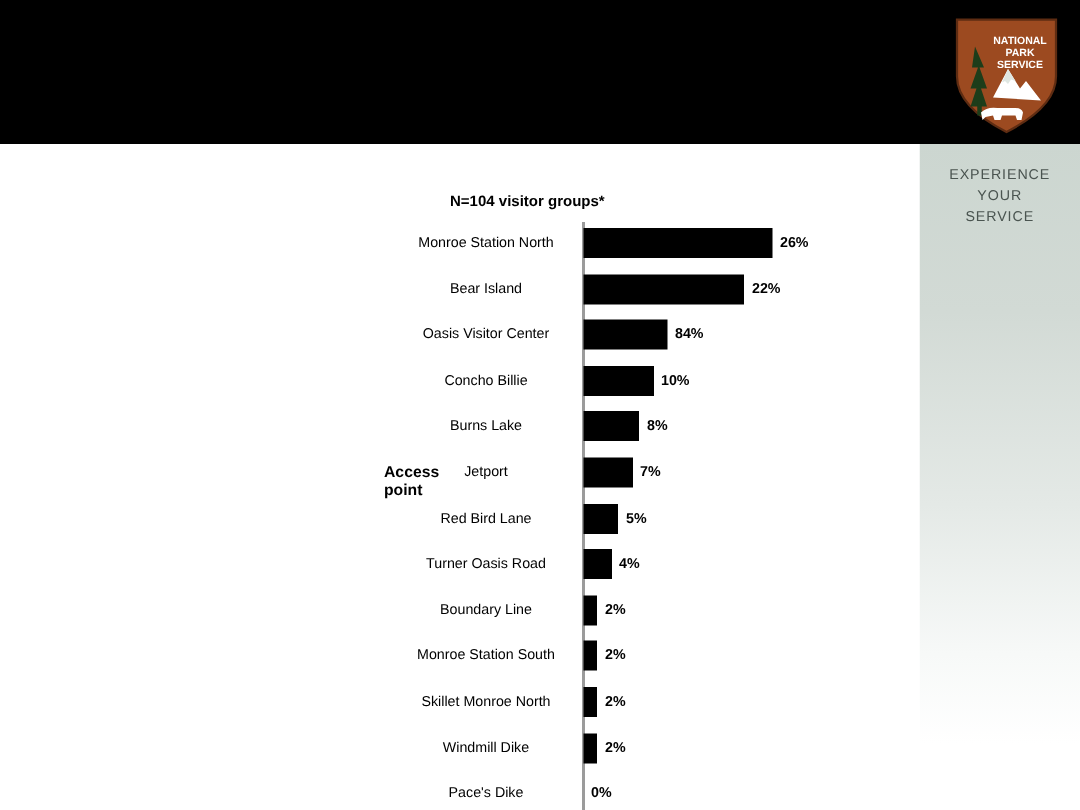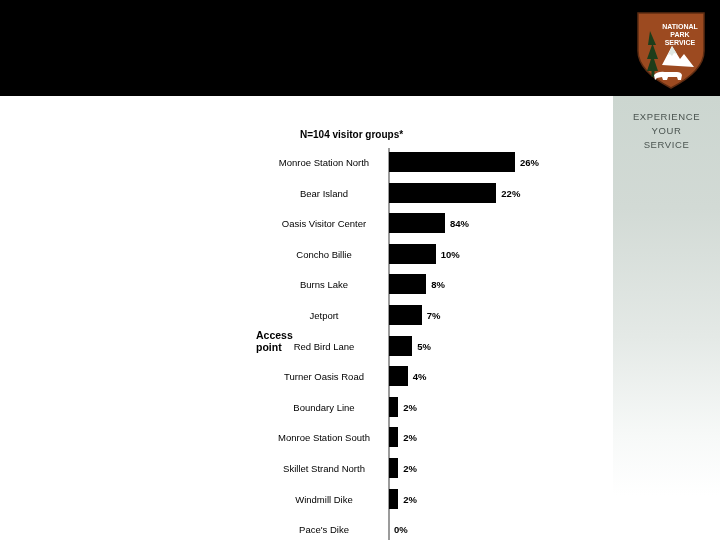--- a/index.html
+++ b/index.html
@@ -69,21 +69,20 @@
   }
 
   .axis-y-label {
     position: absolute;
     left: 256px; top: 213px;
     width: 70px;
     font-size: 10.5px;
     font-weight: bold;
     color: #000;
     line-height: 12px;
-    margin-top: 20px;
   }
 
   
   .plot {
     position: absolute;
     left: 388px; top: 52px;
     width: 145px; height: 398px;
   }
   .axis-line {
     position: absolute;
@@ -213,21 +212,21 @@
           <div class="row-label">Boundary Line</div>
           <div class="bar" style="width: 9.33333px; background: rgb(0, 0, 0);"></div>
           <div class="bar-value" style="left: 10.3333px;">2%</div>
         </div>
         <div class="row" style="top: 279.4px;">
           <div class="row-label two-line">Monroe Station South</div>
           <div class="bar" style="width: 9.33333px; background: rgb(0, 0, 0);"></div>
           <div class="bar-value" style="left: 10.3333px;">2%</div>
         </div>
         <div class="row" style="top: 310px;">
-          <div class="row-label two-line">Skillet Strand North</div>
+          <div class="row-label two-line">Skillet Monroe North</div>
           <div class="bar" style="width: 9.33333px; background: rgb(0, 0, 0);"></div>
           <div class="bar-value" style="left: 10.3333px;">2%</div>
         </div>
         <div class="row" style="top: 340.6px;">
           <div class="row-label">Windmill Dike</div>
           <div class="bar" style="width: 9.33333px; background: rgb(0, 0, 0);"></div>
           <div class="bar-value" style="left: 10.3333px;">2%</div>
         </div>
         <div class="row" style="top: 371.2px;">
           <div class="row-label">Pace's Dike</div>

